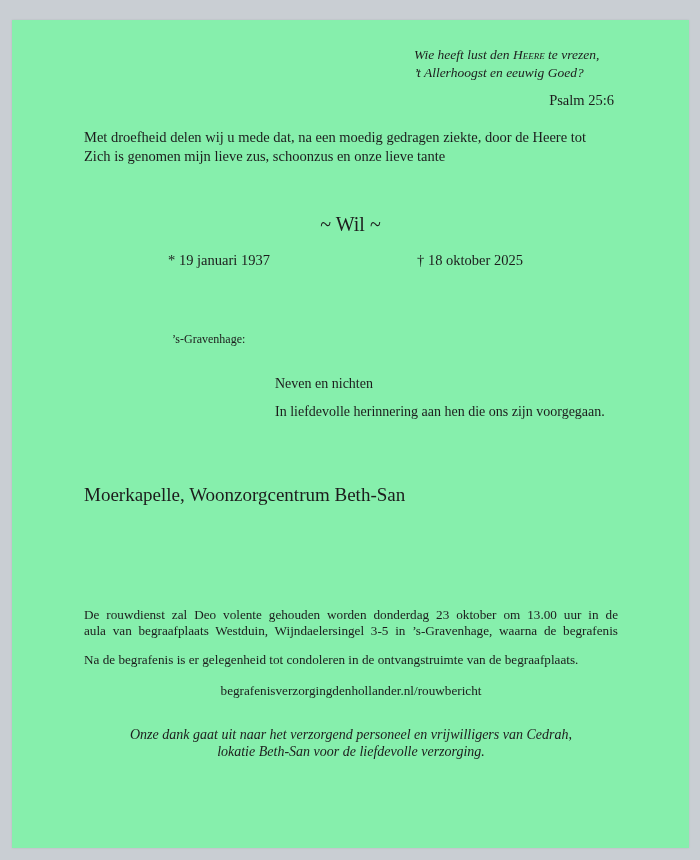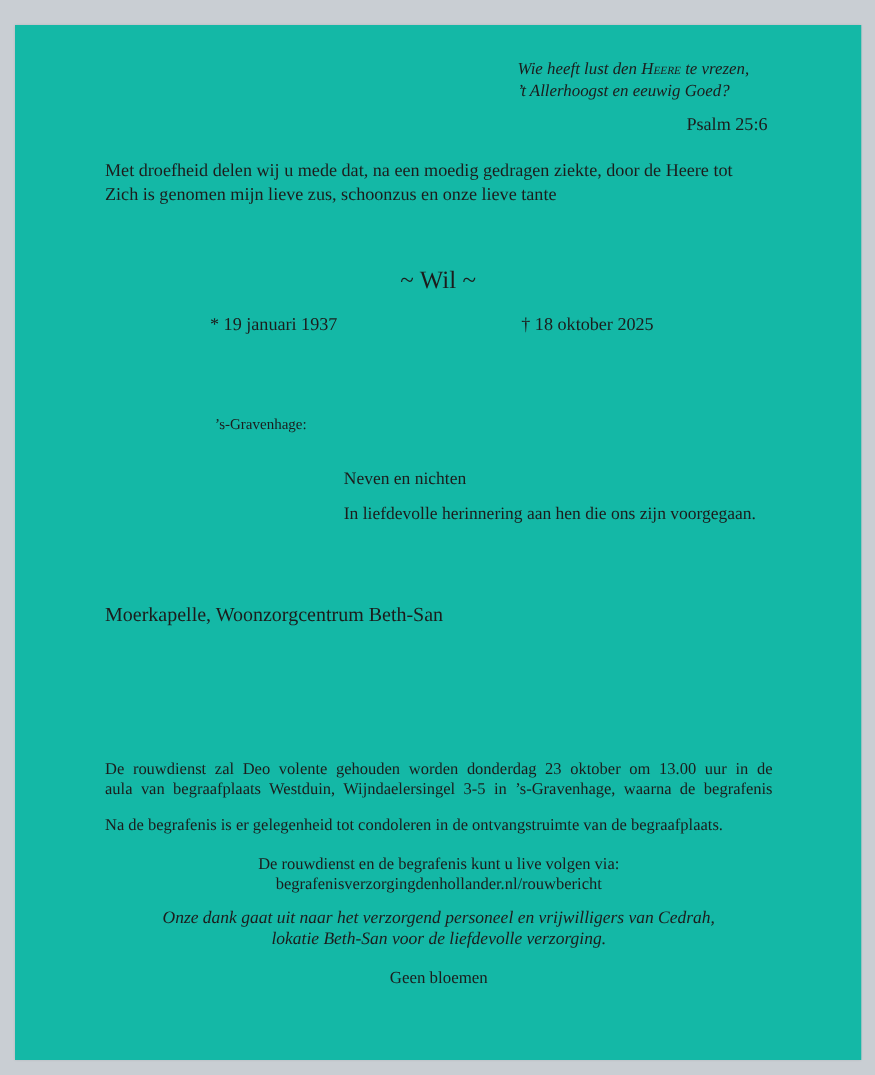--- a/index.html
+++ b/index.html
@@ -14,21 +14,21 @@
     font-family: "Liberation Serif", serif;
     color: #1c1c1c;
     overflow: hidden;
   }
   .page {
     position: absolute;
     left: 12px;
     top: 20px;
     width: 677px;
     height: 828px;
-    background: #14b8a6;
+    background: #86efac;
     box-shadow: 0 0 2px rgba(0,0,0,0.10);
   }
   .abs { position: absolute; }
   .nowrap { white-space: nowrap; }
 
   
   .psalm-block {
     left: 402px;
     top: 26px;
     width: 200px;
@@ -75,21 +75,21 @@
   .birth-date { left: 156px; top: 232px; font-size: 14.5px; }
   .death-date { left: 405px; top: 232px; font-size: 14.5px; }
 
   
   .family-label    { left: 160px; top: 312px; font-size: 12px; }
   .family-names    { left: 263px; top: 312px; font-size: 14px; line-height: 18px; }
   .family-relatives{ left: 263px; top: 356px; font-size: 14px; }
   .family-memorial { left: 263px; top: 384px; font-size: 14px; }
 
   
-  .residence { left: 72px; top: 464px; font-size: 16px; text-align: center; }
+  .residence { left: 72px; top: 464px; font-size: 19px; text-align: center; }
   .correspondence { left: 72px; top: 493px; font-size: 14px; line-height: 16px; }
 
   
   .service { left: 72px; top: 571px; width: 534px; font-size: 13.2px; line-height: 16px; margin-top: 16px; }
   .service .just {
     white-space: normal;
     text-align: justify;
     text-align-last: justify;
   }
   .condolence { left: 72px; top: 632px; font-size: 13.2px; }
@@ -138,24 +138,22 @@
 
 
   <div class="abs service">
     <div class="just">De rouwdienst zal Deo volente gehouden worden donderdag 23 oktober om 13.00 uur in de</div>
     <div class="just">aula van begraafplaats Westduin, Wijndaelersingel 3-5 in ’s-Gravenhage, waarna de begrafenis</div>
   </div>
 
   <div class="abs nowrap condolence">Na de begrafenis is er gelegenheid tot condoleren in de ontvangstruimte van de begraafplaats.</div>
 
   <div class="abs livestream">
-    <div>De rouwdienst en de begrafenis kunt u live volgen via:</div>
     <div>begrafenisverzorgingdenhollander.nl/rouwbericht</div>
   </div>
 
   <div class="abs thanks">
     <div>Onze dank gaat uit naar het verzorgend personeel en vrijwilligers van Cedrah,</div>
     <div>lokatie Beth-San voor de liefdevolle verzorging.</div>
   </div>
 
-  <div class="abs flowers">Geen bloemen</div>
 
 </div>
 
 </body></html>

